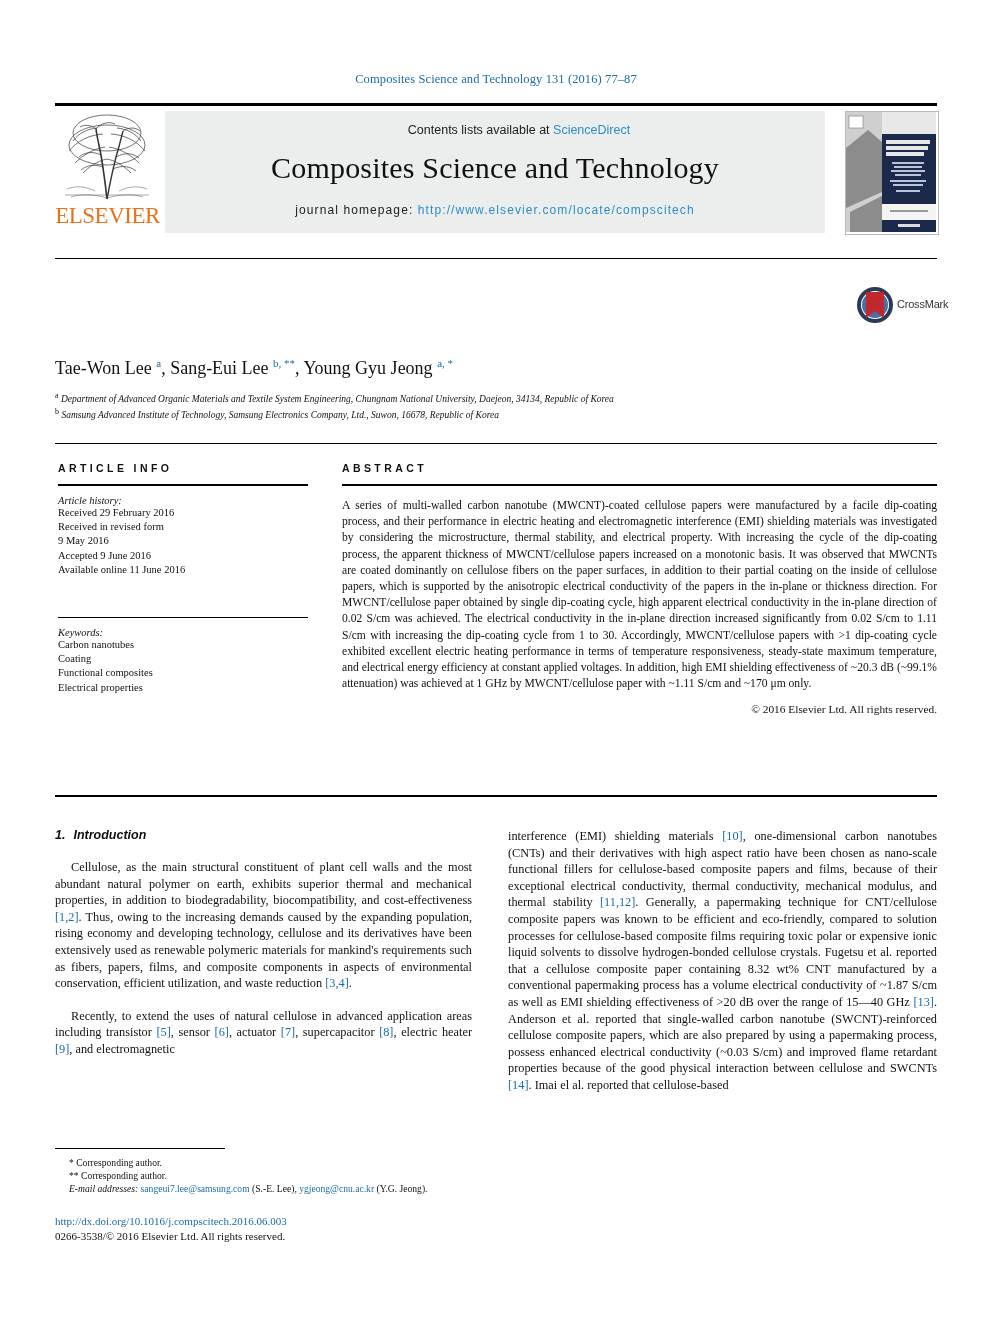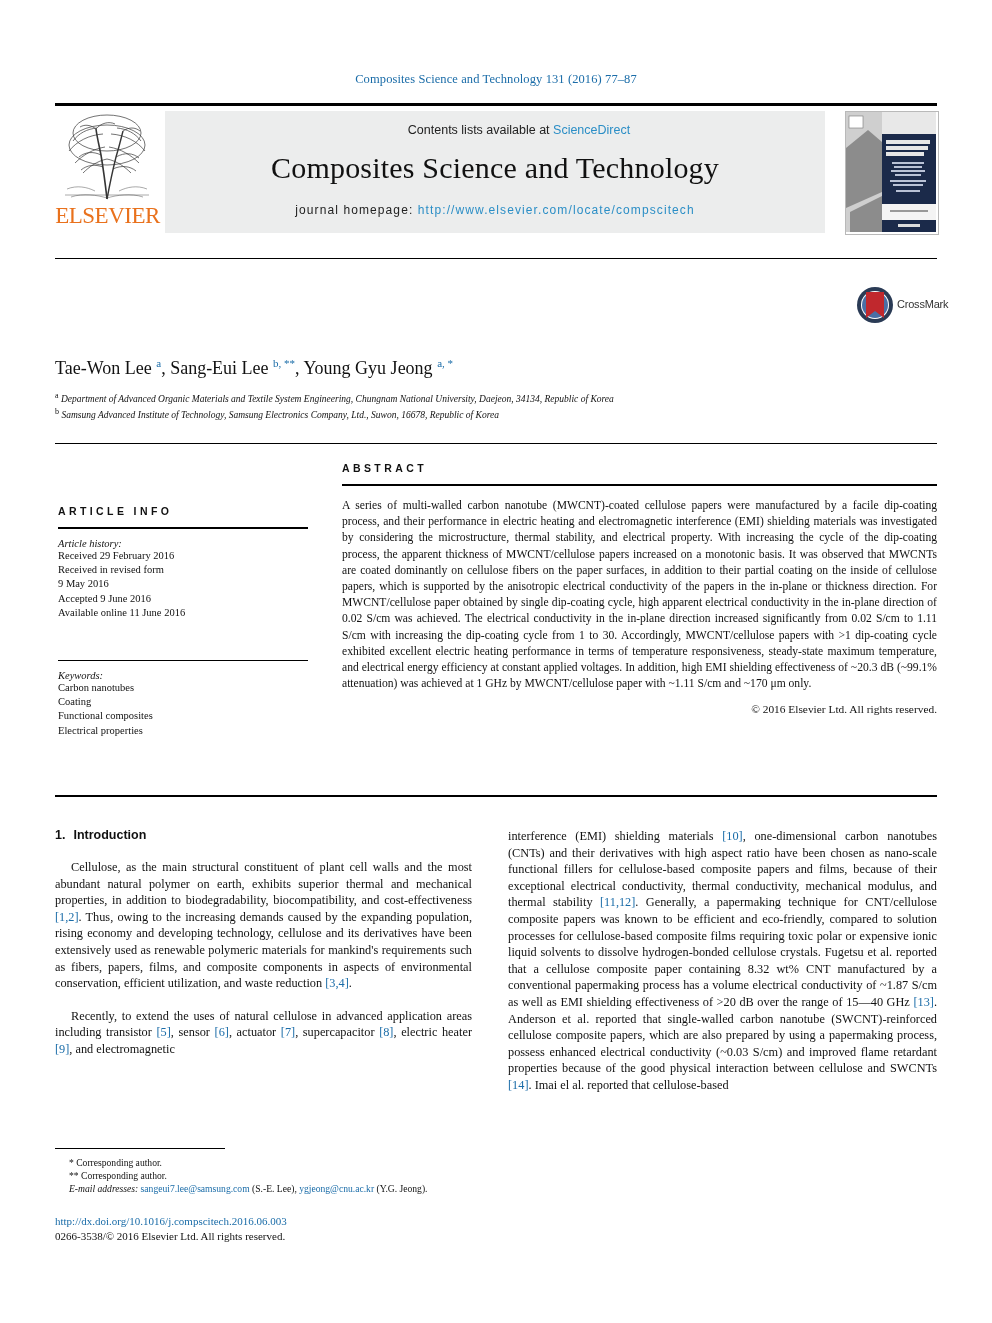--- a/index.html
+++ b/index.html
@@ -195,21 +195,20 @@
     position: absolute;
     left: 55px; top: 443px;
     width: 882px;
     height: 1px;
     background: #000;
   }
   .info-col {
     position: absolute;
     left: 58px; top: 462px;
     width: 250px;
-    margin-top: 43px;
   }
   .abs-col {
     position: absolute;
     left: 342px; top: 462px;
     width: 595px;
   }
   .section-head {
     font-family: "Liberation Sans", sans-serif;
     font-size: 10.5px;
     font-weight: bold;
@@ -271,20 +270,21 @@
     position: absolute;
     left: 508px; top: 828px;
     width: 429px;
   }
   .intro-head {
     font-family: "Liberation Sans", sans-serif;
     font-size: 12.5px;
     font-weight: bold;
     color: #111;
     margin-bottom: 17px;
+    font-style: italic;
   }
   .intro-head .num {
     margin-right: 8px;
   }
   .para {
     font-size: 12.3px;
     line-height: 16.6px;
     text-align: justify;
     color: #111;
     text-indent: 16px;

